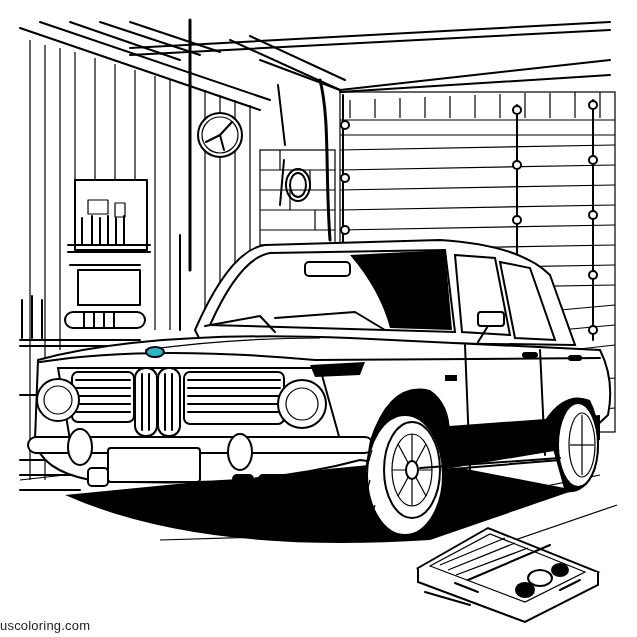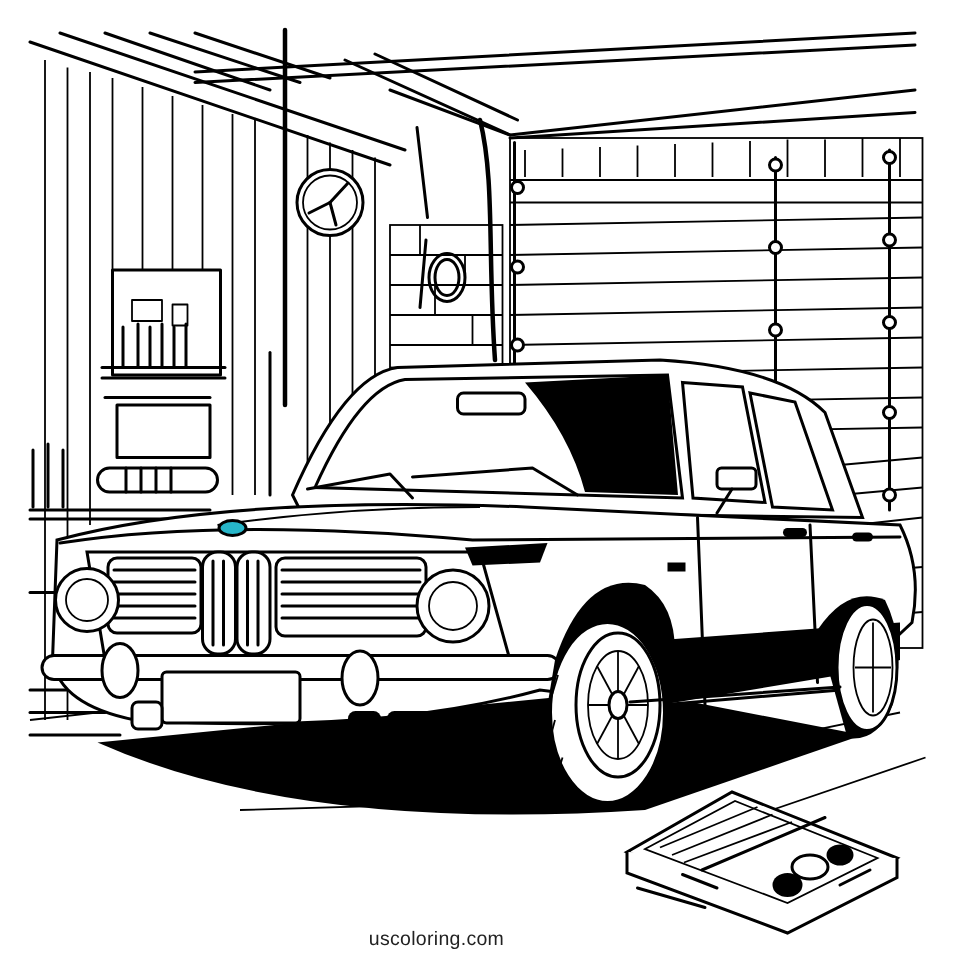--- a/index.html
+++ b/index.html
@@ -1,18 +1,18 @@
 <!DOCTYPE html>
 <html><head>
 <meta charset="utf-8">
 <style>
   html,body{margin:0;padding:0;background:#fff;}
   body{width:637px;height:637px;position:relative;overflow:hidden;font-family:"Liberation Sans",sans-serif;}
   #art{position:absolute;left:0;top:0;width:637px;height:637px;}
-  #caption{position:absolute;left:0;top:618px;width:582px;text-align:center;font-size:13px;color:#222;letter-spacing:0.2px;}
+  #caption{position:absolute;left:0;top:618px;width:582px;text-align:left;font-size:13px;color:#222;letter-spacing:0.2px;}
   svg .k{stroke:#000;fill:none;stroke-width:2;stroke-linecap:round;stroke-linejoin:round;}
   svg .t{stroke:#000;fill:none;stroke-width:1.2;}
   svg .f{fill:#000;}
   svg .w{fill:#fff;stroke:#000;stroke-width:2;}
 </style>
 </head>
 <body>
 
 <svg id="art" viewBox="0 0 637 637" xmlns="http://www.w3.org/2000/svg">
 

